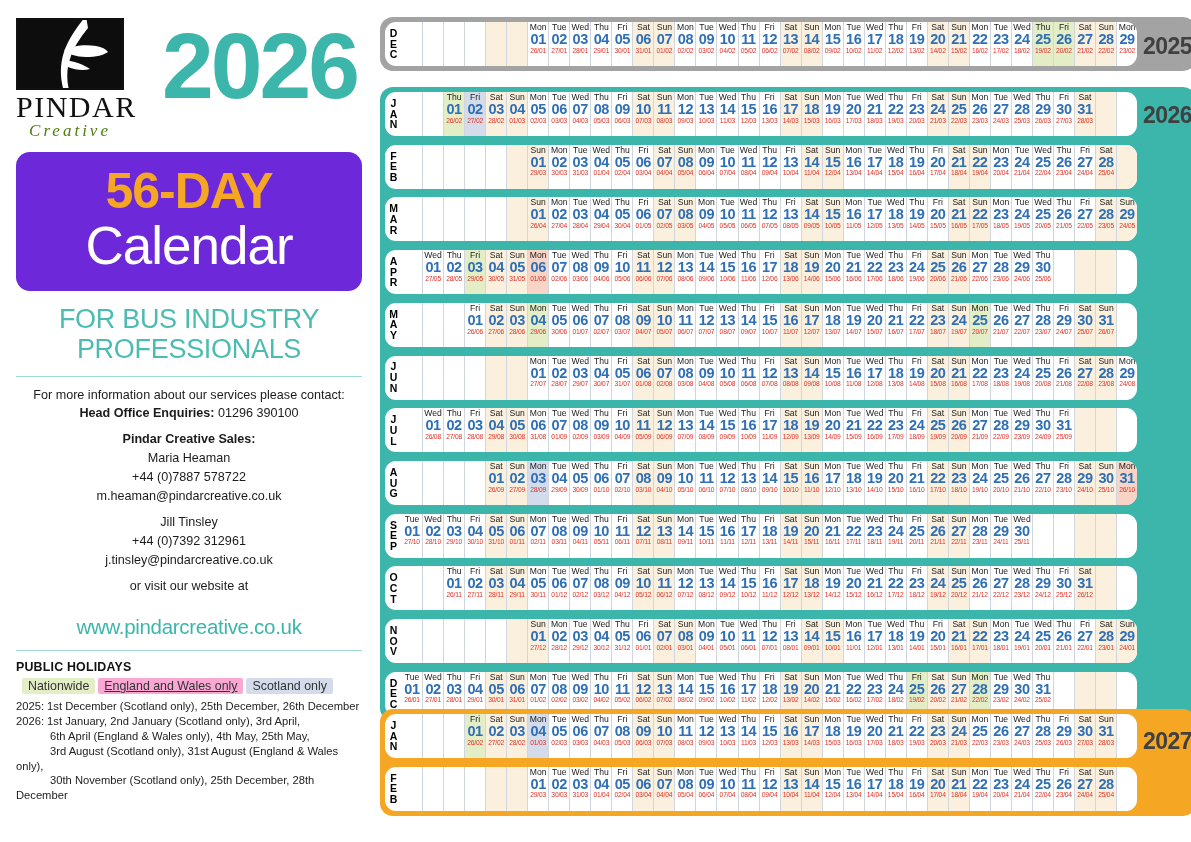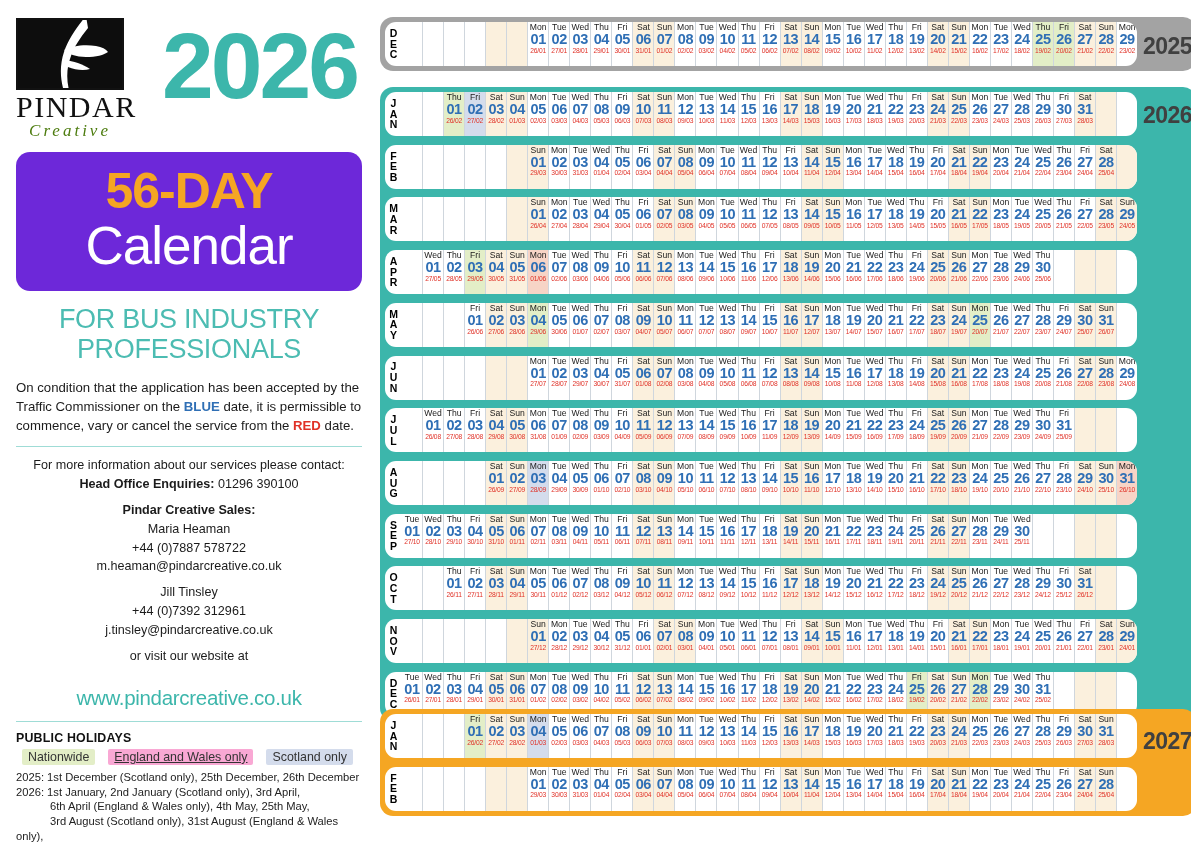--- a/index.html
+++ b/index.html
@@ -56,21 +56,21 @@
   .rule { height:1px; background:#9fdcd6; margin:11px 0 9px 0; }
   .ctr { text-align:center; }
   #contact { font-size:12.6px; color:#1b1b1b; line-height:1.5; }
   #contact .b { font-weight:bold; }
   #contact .gap { height:7px; }
   #website {
     color:#3cb6ab; font-size:20.5px; text-align:center; margin-top:20px; letter-spacing:-.3px;
   }
   #holidays { margin-top:9px; }
   #ph-title { font-size:12.4px; font-weight:bold; color:#111; letter-spacing:.2px; }
-  #ph-keys { display:flex; gap:13px; margin:4px 0 5px 6px; font-size:12.4px; color:#333; }
+  #ph-keys { display:flex; gap:3px; margin:4px 0 5px 6px; font-size:12.4px; color:#333; }
   .ph-key { padding:1px 6px; border-radius:2px; }
   .k-nat { background:#e3eec7; }
   .k-ew  { background:#f9a8d4;text-decoration:underline; }
   .k-sc  { background:#d4dcec; }
   .ph-line { font-size:11.2px; color:#222; line-height:1.32; }
   .ph-line .ind { display:inline-block; width:34px; }
 
   
   #calendar { position:absolute; left:379px; top:0; width:812px; height:842px; }
   .yb-frame {
@@ -124,23 +124,20 @@
     <div id="year-big">2026</div>
   </div>
 
   <div id="title-card">
     <div id="title-56day">56-DAY</div>
     <div id="title-calendar">Calendar</div>
   </div>
 
   <div id="subtitle">FOR BUS INDUSTRY PROFESSIONALS</div>
 
-  <div id="condition">
-    <span>On condition that the application has been accepted by the Traffic Commissioner on the </span><span class="kw-blue">BLUE</span><span> date, it is permissible to commence, vary or cancel the service from the </span><span class="kw-red">RED</span><span> date.</span>
-  </div>
 
   <div class="rule"></div>
 
   <div id="contact">
     <div class="ctr">For more information about our services please contact:</div>
     <div class="ctr">
       <span class="b">Head Office Enquiries:</span>
       <span>01296 390100</span>
     </div>
     <div class="gap"></div>

